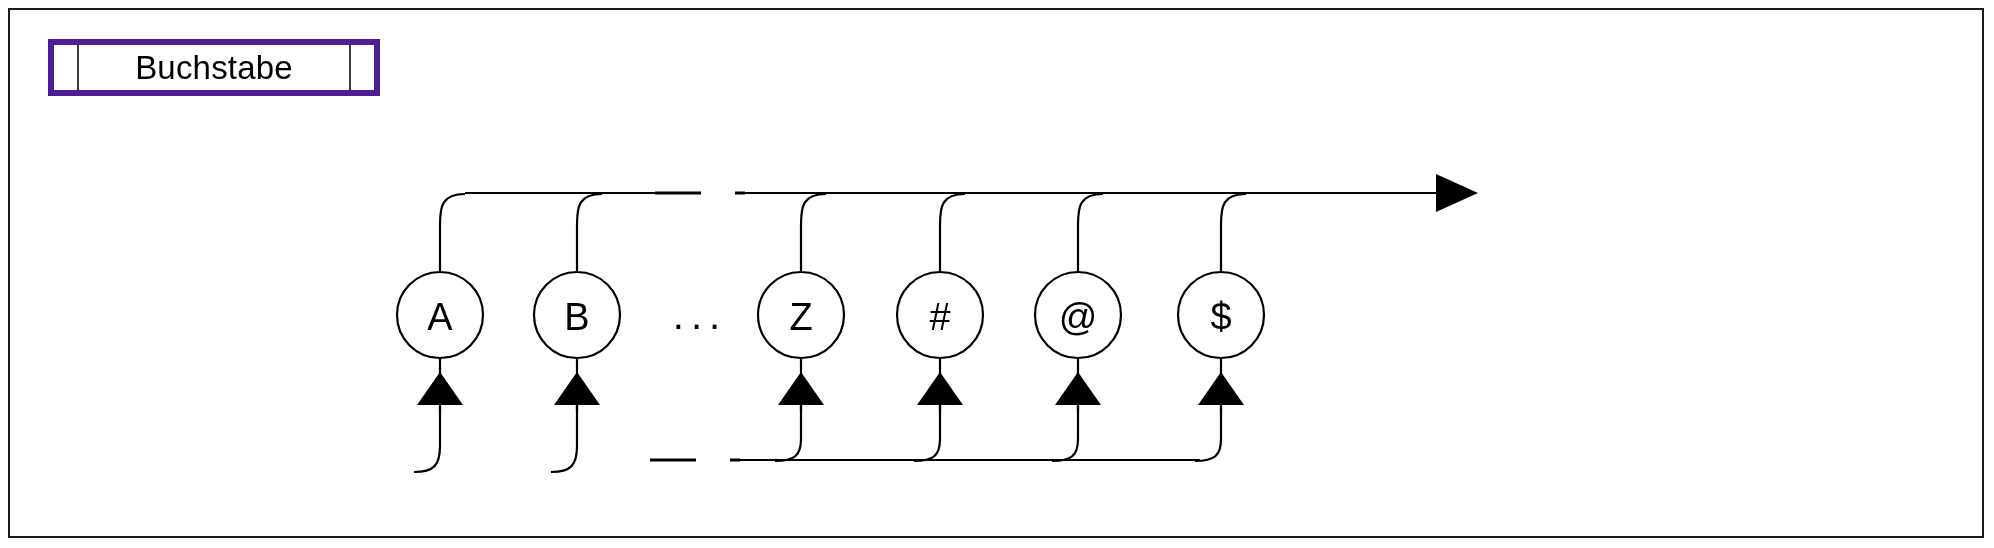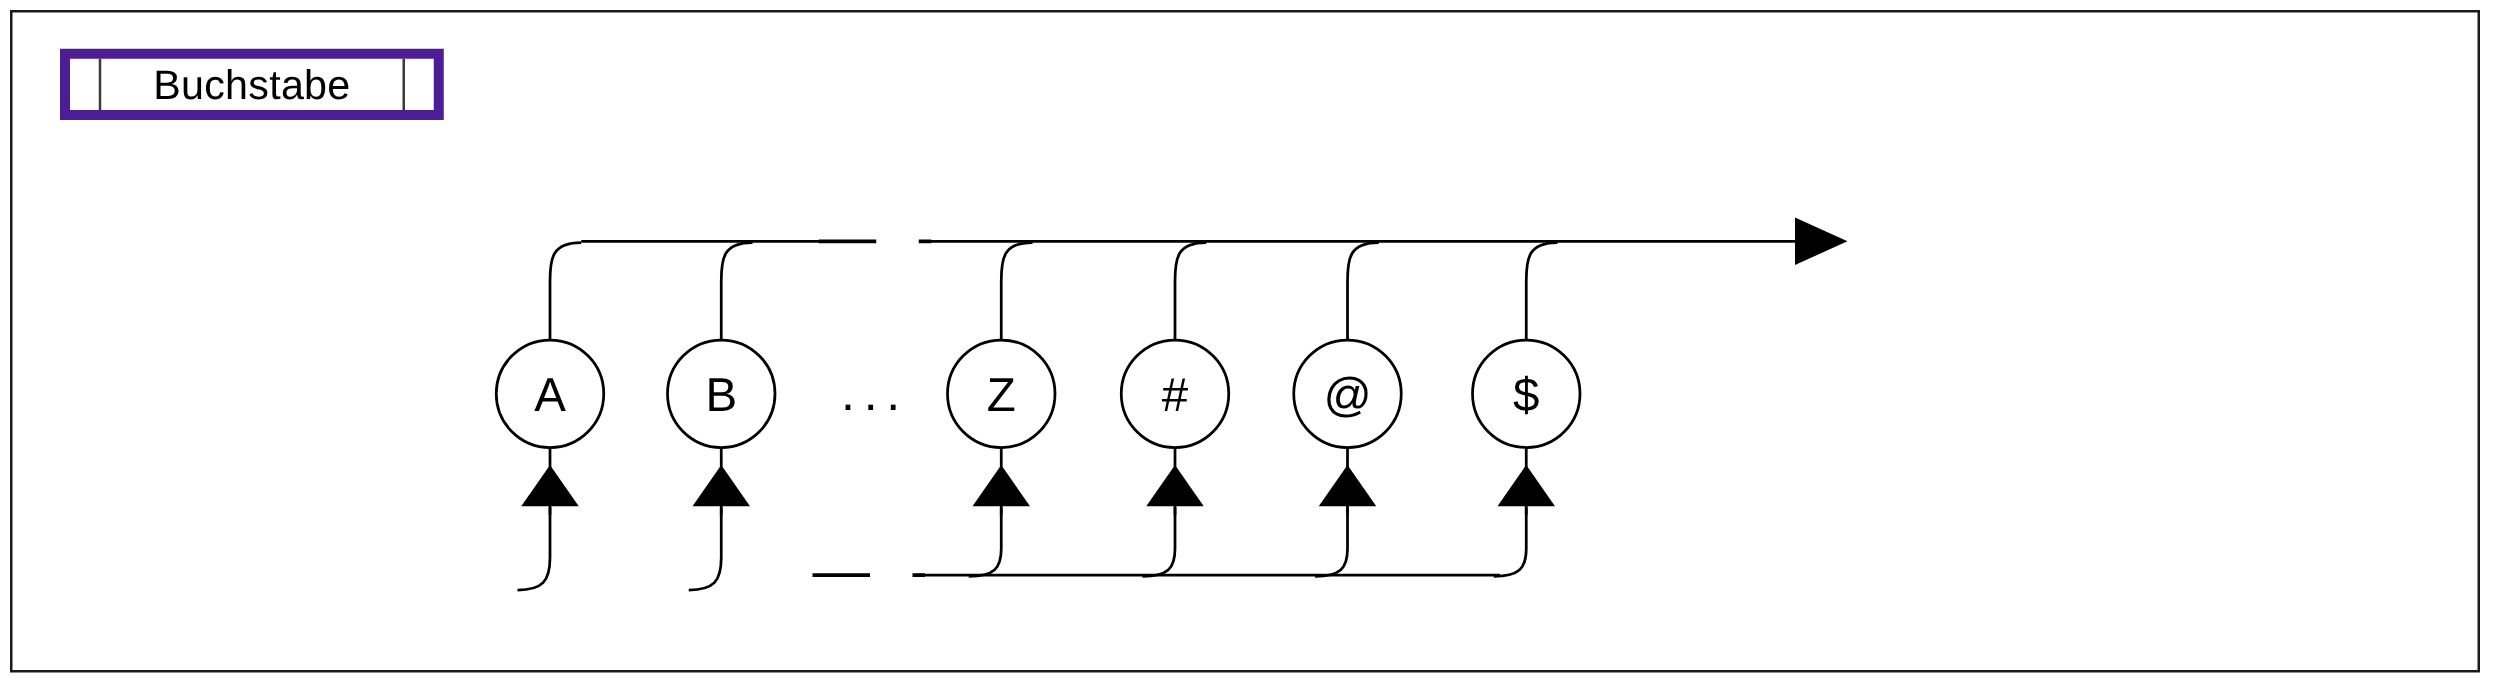--- a/index.html
+++ b/index.html
@@ -25,23 +25,23 @@
     height: 530px;
     border: 2px solid #1a1a1a;
     box-sizing: border-box;
     background: #ffffff;
   }
   
   #rule-box {
     position: absolute;
     left: 38px;
     top: 29px;
-    width: 307px;
+    width: 332px;
     height: 57px;
-    border: 8px solid #4c1d95;
+    border: 6px solid #4c1d95;
     box-sizing: border-box;
     background: #ffffff;
     display: flex;
     align-items: stretch;
   }
   #rule-box .stub {
     width: 25px;
     flex: 0 0 25px;
     box-sizing: border-box;
   }

